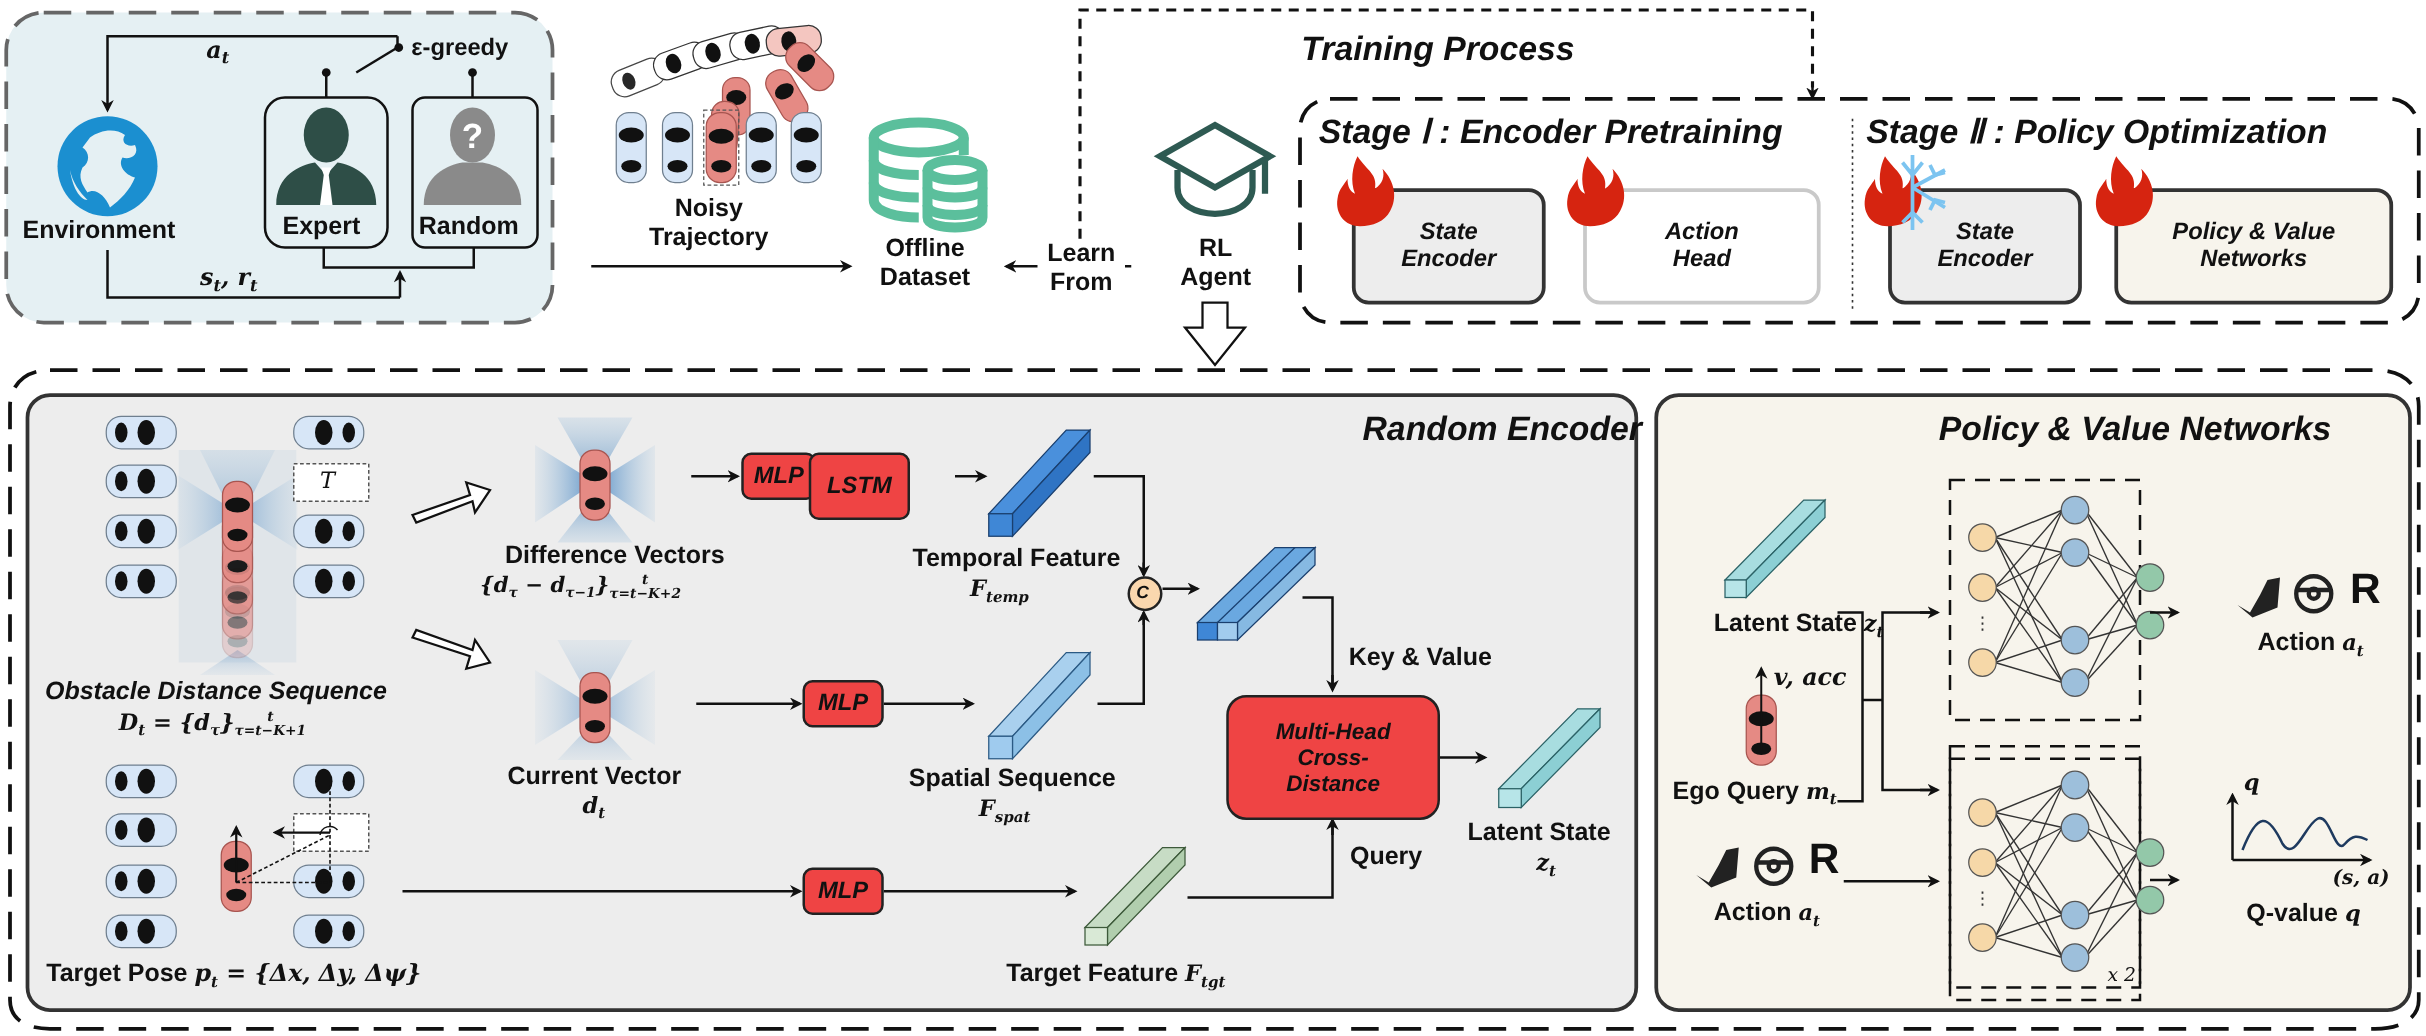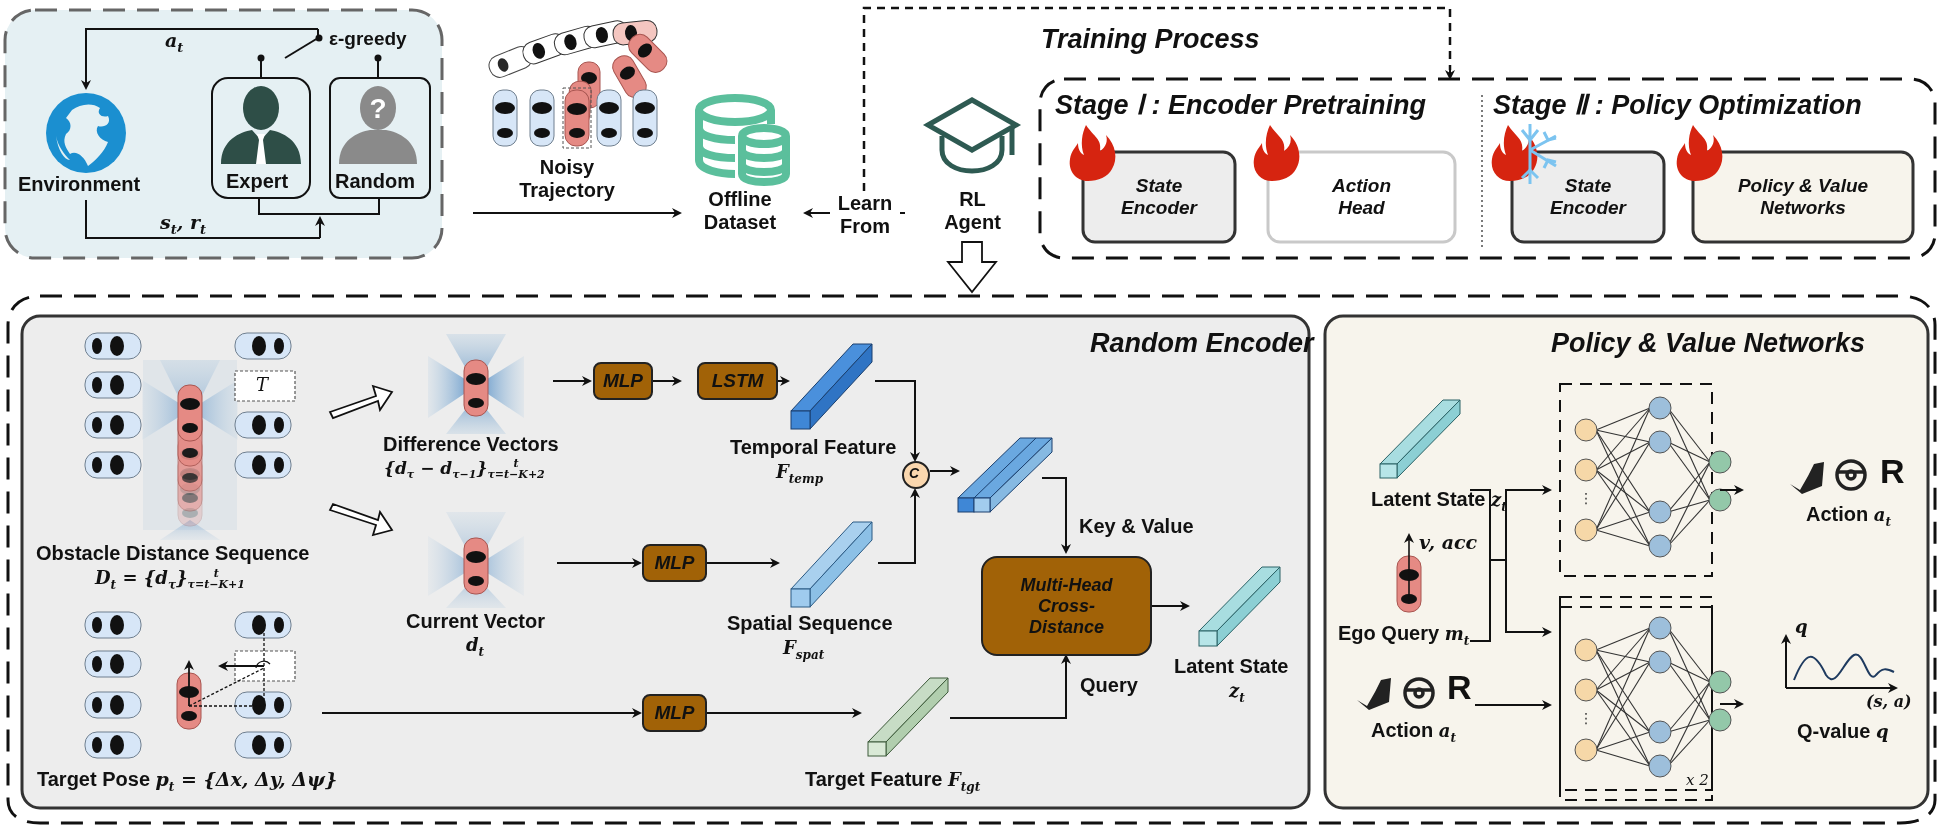--- a/index.html
+++ b/index.html
@@ -4,21 +4,21 @@
 <style>
   html, body { margin:0; padding:0; background:#ffffff; }
   body { width:1941px; height:829px; position:relative; overflow:hidden;
          font-family:"Liberation Sans", sans-serif; color:#111; }
   .lbl { position:absolute; font-weight:bold; font-size:20px; text-align:center; white-space:nowrap; line-height:1.15; }
   .math { font-family:"DejaVu Serif", serif; font-style:italic; font-weight:bold; }
   .ital { font-style:italic; }
   svg { position:absolute; left:0; top:0; overflow:visible; }
   .box { position:absolute; box-sizing:border-box; display:flex; align-items:center; justify-content:center;
          text-align:center; font-weight:bold; font-style:italic; }
-  .mlp { background:#a16207; border:2.5px solid #222; border-radius:8px; font-size:19px; }
+  .mlp { background:#ef4444; border:2.5px solid #222; border-radius:8px; font-size:19px; }
 </style>
 </head>
 <body>
 
 <svg width="1941" height="829">
   <defs>
     <marker id="ah" markerWidth="10" markerHeight="10" refX="8" refY="5" orient="auto" markerUnits="userSpaceOnUse">
       <path d="M0,0 L10,5 L0,10 L3,5 z" fill="#111"></path>
     </marker>
     <linearGradient id="beamL" x1="1" y1="0" x2="0" y2="0">
@@ -449,31 +449,31 @@
   </div>
 <div class="box" style="left:1693px;top:152px;width:220px;height:90px;font-size:19px;">
     <div>
       <div>Policy &amp; Value</div>
       <div>Networks</div>
     </div>
   </div>
 
 <div class="lbl ital" style="left:1090px;top:328px;font-size:27px;">Random Encoder</div>
 <div class="lbl" style="left:256px;top:375px;font-family:'DejaVu Serif',serif;font-style:italic;font-weight:normal;font-size:18px;">T</div>
-<div class="lbl" style="left:36px;top:542px;">Obstacle Distance Sequence</div>
+<div class="lbl" style="left:36px;top:542px;font-style:italic;">Obstacle Distance Sequence</div>
 <div class="lbl math" style="left:95px;top:568px;font-size:18px;">D<sub style="font-size:12px">t</sub> = {d<sub style="font-size:12px">τ</sub>}<span style="display:inline-block;vertical-align:middle;font-size:11px;line-height:1"><span style="display:block">t</span><span style="display:block">τ=t−K+1</span></span></div>
 <div class="lbl" style="left:37px;top:768px;"><span>Target Pose</span>&nbsp;<span class="math" style="font-size:19px">p<sub style="font-size:12px">t</sub> = {Δx, Δy, Δψ}</span></div>
 
-<div class="lbl" style="left:383px;top:433px;">Difference Vectors</div>
+<div class="lbl" style="left:404px;top:433px;">Difference Vectors</div>
 <div class="lbl math" style="left:384px;top:458px;font-size:17px;">{d<sub style="font-size:11px">τ</sub> − d<sub style="font-size:11px">τ−1</sub>}<span style="display:inline-block;vertical-align:middle;font-size:11px;line-height:1"><span style="display:block">t</span><span style="display:block">τ=t−K+2</span></span></div>
 <div class="lbl" style="left:406px;top:610px;">Current Vector</div>
 <div class="lbl math" style="left:466px;top:635px;font-size:18px;">d<sub style="font-size:12px">t</sub></div>
 
 <div class="box mlp" style="left:593px;top:362px;width:60px;height:38px;">MLP</div>
-<div class="box mlp" style="left:697px;top:362px;width:81px;height:38px;">LSTM</div>
+<div class="box mlp" style="left:647px;top:362px;width:81px;height:54px;">LSTM</div>
 <div class="box mlp" style="left:642px;top:544px;width:65px;height:38px;">MLP</div>
 <div class="box mlp" style="left:642px;top:694px;width:65px;height:38px;">MLP</div>
 
 <div class="lbl" style="left:730px;top:436px;">Temporal Feature</div>
 <div class="lbl math" style="left:776px;top:462px;font-size:18px;">F<sub style="font-size:12px">temp</sub></div>
 <div class="lbl" style="left:727px;top:612px;">Spatial Sequence</div>
 <div class="lbl math" style="left:783px;top:638px;font-size:18px;">F<sub style="font-size:12px">spat</sub></div>
 <div class="lbl" style="left:805px;top:768px;"><span>Target Feature</span>&nbsp;<span class="math" style="font-size:18px">F<sub style="font-size:12px">tgt</sub></span></div>
 
 <div class="lbl ital" style="left:909px;top:465px;font-size:14px;">C</div>

